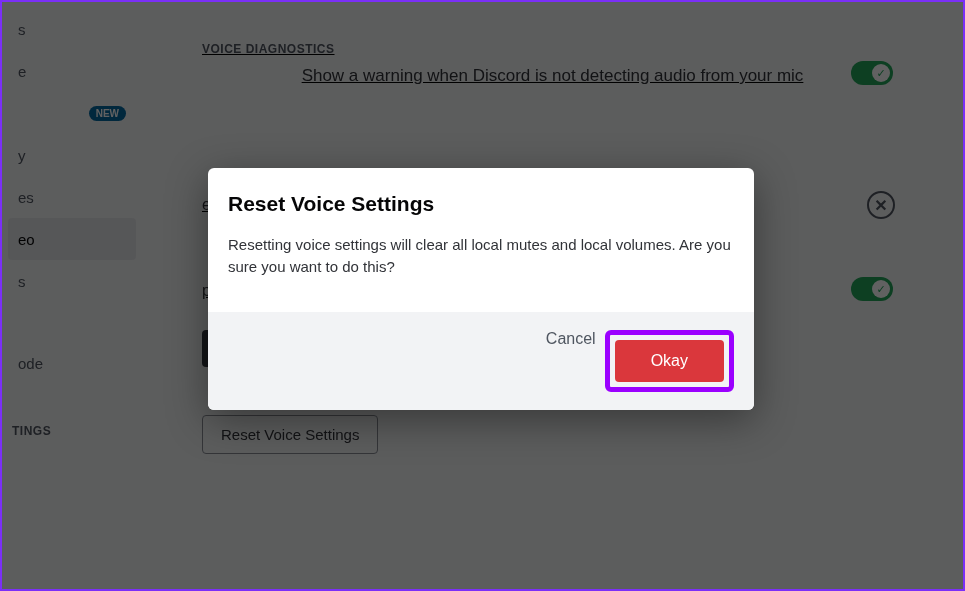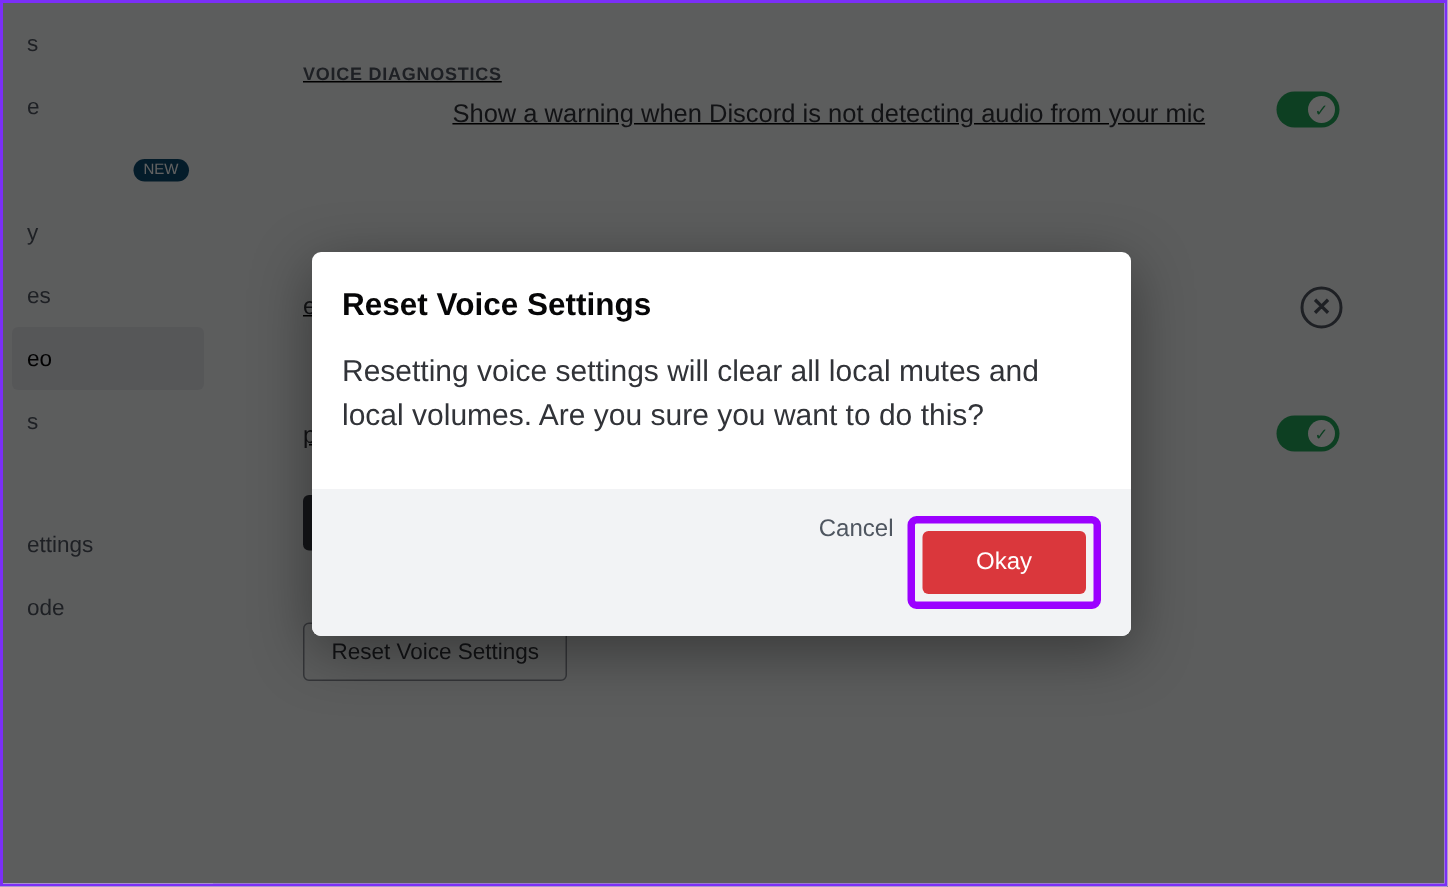--- a/index.html
+++ b/index.html
@@ -2,37 +2,37 @@
 <html><head>
 <meta charset="utf-8">
 <style>
   * { box-sizing: border-box; margin: 0; padding: 0; }
   html, body { width: 965px; height: 591px; overflow: hidden; font-family: -apple-system, "Segoe UI", Helvetica, Arial, sans-serif; }
   .frame { position: relative; width: 965px; height: 591px; background: #f2f3f5; border: 2px solid #7b2ff7; overflow: hidden; }
   .sidebar { position: absolute; left: 0; top: 0; width: 140px; height: 100%; background: #f2f3f5; padding-top: 6px; }
   .side-item { display: flex; align-items: center; justify-content: space-between; height: 42px; padding: 0 10px; color: #4f5660; font-size: 15px; border-radius: 4px; margin: 0 6px; }
   .side-item.active { background: #e3e5e8; color: #060607; font-weight: 500; }
   .side-heading { font-size: 12px; font-weight: 700; color: #4f5660; letter-spacing: .5px; padding: 10px; }
-  .pill { background: #0c4a6e; color: #fff; font-size: 10px; font-weight: 400; border-radius: 999px; padding: 2px 7px; }
+  .pill { background: #0369a1; color: #fff; font-size: 10px; font-weight: 700; border-radius: 999px; padding: 2px 7px; }
   .content { position: absolute; left: 140px; top: 0; right: 0; bottom: 0; padding: 40px 60px 30px 60px; overflow: hidden; text-decoration: underline; }
   .section-heading { font-size: 12px; font-weight: 700; color: #4f5660; letter-spacing: .5px; margin-bottom: 10px; }
   .section-text { font-size: 17px; color: #313338; margin-bottom: 40px; }
   .para { font-size: 16px; color: #313338; margin-bottom: 18px; }
   .toggle { width: 42px; height: 24px; background: #23a559; border-radius: 999px; position: absolute; right: 10px; display: flex; align-items: center; }
   .toggle .knob { width: 18px; height: 18px; background: #fff; border-radius: 50%; margin-left: 21px; display:flex; align-items:center; justify-content:center; color:#23a559; font-size:11px; }
   .btn-dark { background: #36393f; color: #dbdee1; border: none; padding: 10px 18px; border-radius: 4px; font-size: 15px; margin-right: 18px; }
   .btn-outline { background: transparent; border: 1px solid #888d94; color: #313338; padding: 10px 18px; border-radius: 4px; font-size: 15px; font-weight: 500; }
   .close-x { position:absolute; right: 8px; width: 28px; height: 28px; border: 2px solid #4f5660; border-radius: 50%; color:#4f5660; display:flex; align-items:center; justify-content:center; font-weight:800; }
   
   .overlay { position: absolute; inset: 0; background: rgba(0,0,0,0.62); }
   
   .modal { position: absolute; left: 206px; top: 166px; width: 546px; background: #fff; border-radius: 6px; box-shadow: 0 10px 40px rgba(0,0,0,0.4); overflow: hidden; }
   .modal-body { padding: 24px 20px 34px 20px; }
   .modal-title { font-size: 21px; font-weight: 600; color: #060607; margin-bottom: 18px; }
-  .modal-text { font-size: 20px; color: #313338; line-height: 1.45; }
+  .modal-text { font-size: 15px; color: #313338; line-height: 1.45; }
   .modal-footer { background: #f2f3f5; padding: 18px 20px; display: flex; justify-content: flex-end; align-items: flex-start; gap: 9px; }
   .btn-cancel { background: none; border: none; color: #4f5660; font-size: 16px; font-weight: 500; cursor: pointer; }
   .btn-okay-wrap { border: 5px solid #9b00ff; border-radius: 6px; padding: 5px; }
   .btn-okay { background: #da373c; color: #fff; border: none; padding: 12px 36px; border-radius: 4px; font-size: 16px; font-weight: 500; cursor: pointer; }
 </style>
 </head>
 <body>
 <div class="frame">
 
   <div class="sidebar">
@@ -53,26 +53,24 @@
         <span>es</span>
       </div>
     <div class="side-item active">
         <span>eo</span>
       </div>
     <div class="side-item">
         <span>s</span>
       </div>
     <div style="height:40px"></div>
     <div class="side-item">
-        <span>ettings</span>
-      </div>
-    <div class="side-item">
         <span>ode</span>
       </div>
     <div style="height:30px"></div>
+    <div class="side-heading">TINGS</div>
   </div>
 
   <div class="content">
     <div class="section-heading">VOICE DIAGNOSTICS</div>
     <div style="position:relative;text-align:center;">
       <div class="section-text">Show a warning when Discord is not detecting audio from your mic</div>
       <div class="toggle" style="top:-5px;">
           <div class="knob">✓</div>
         </div>
     </div>

